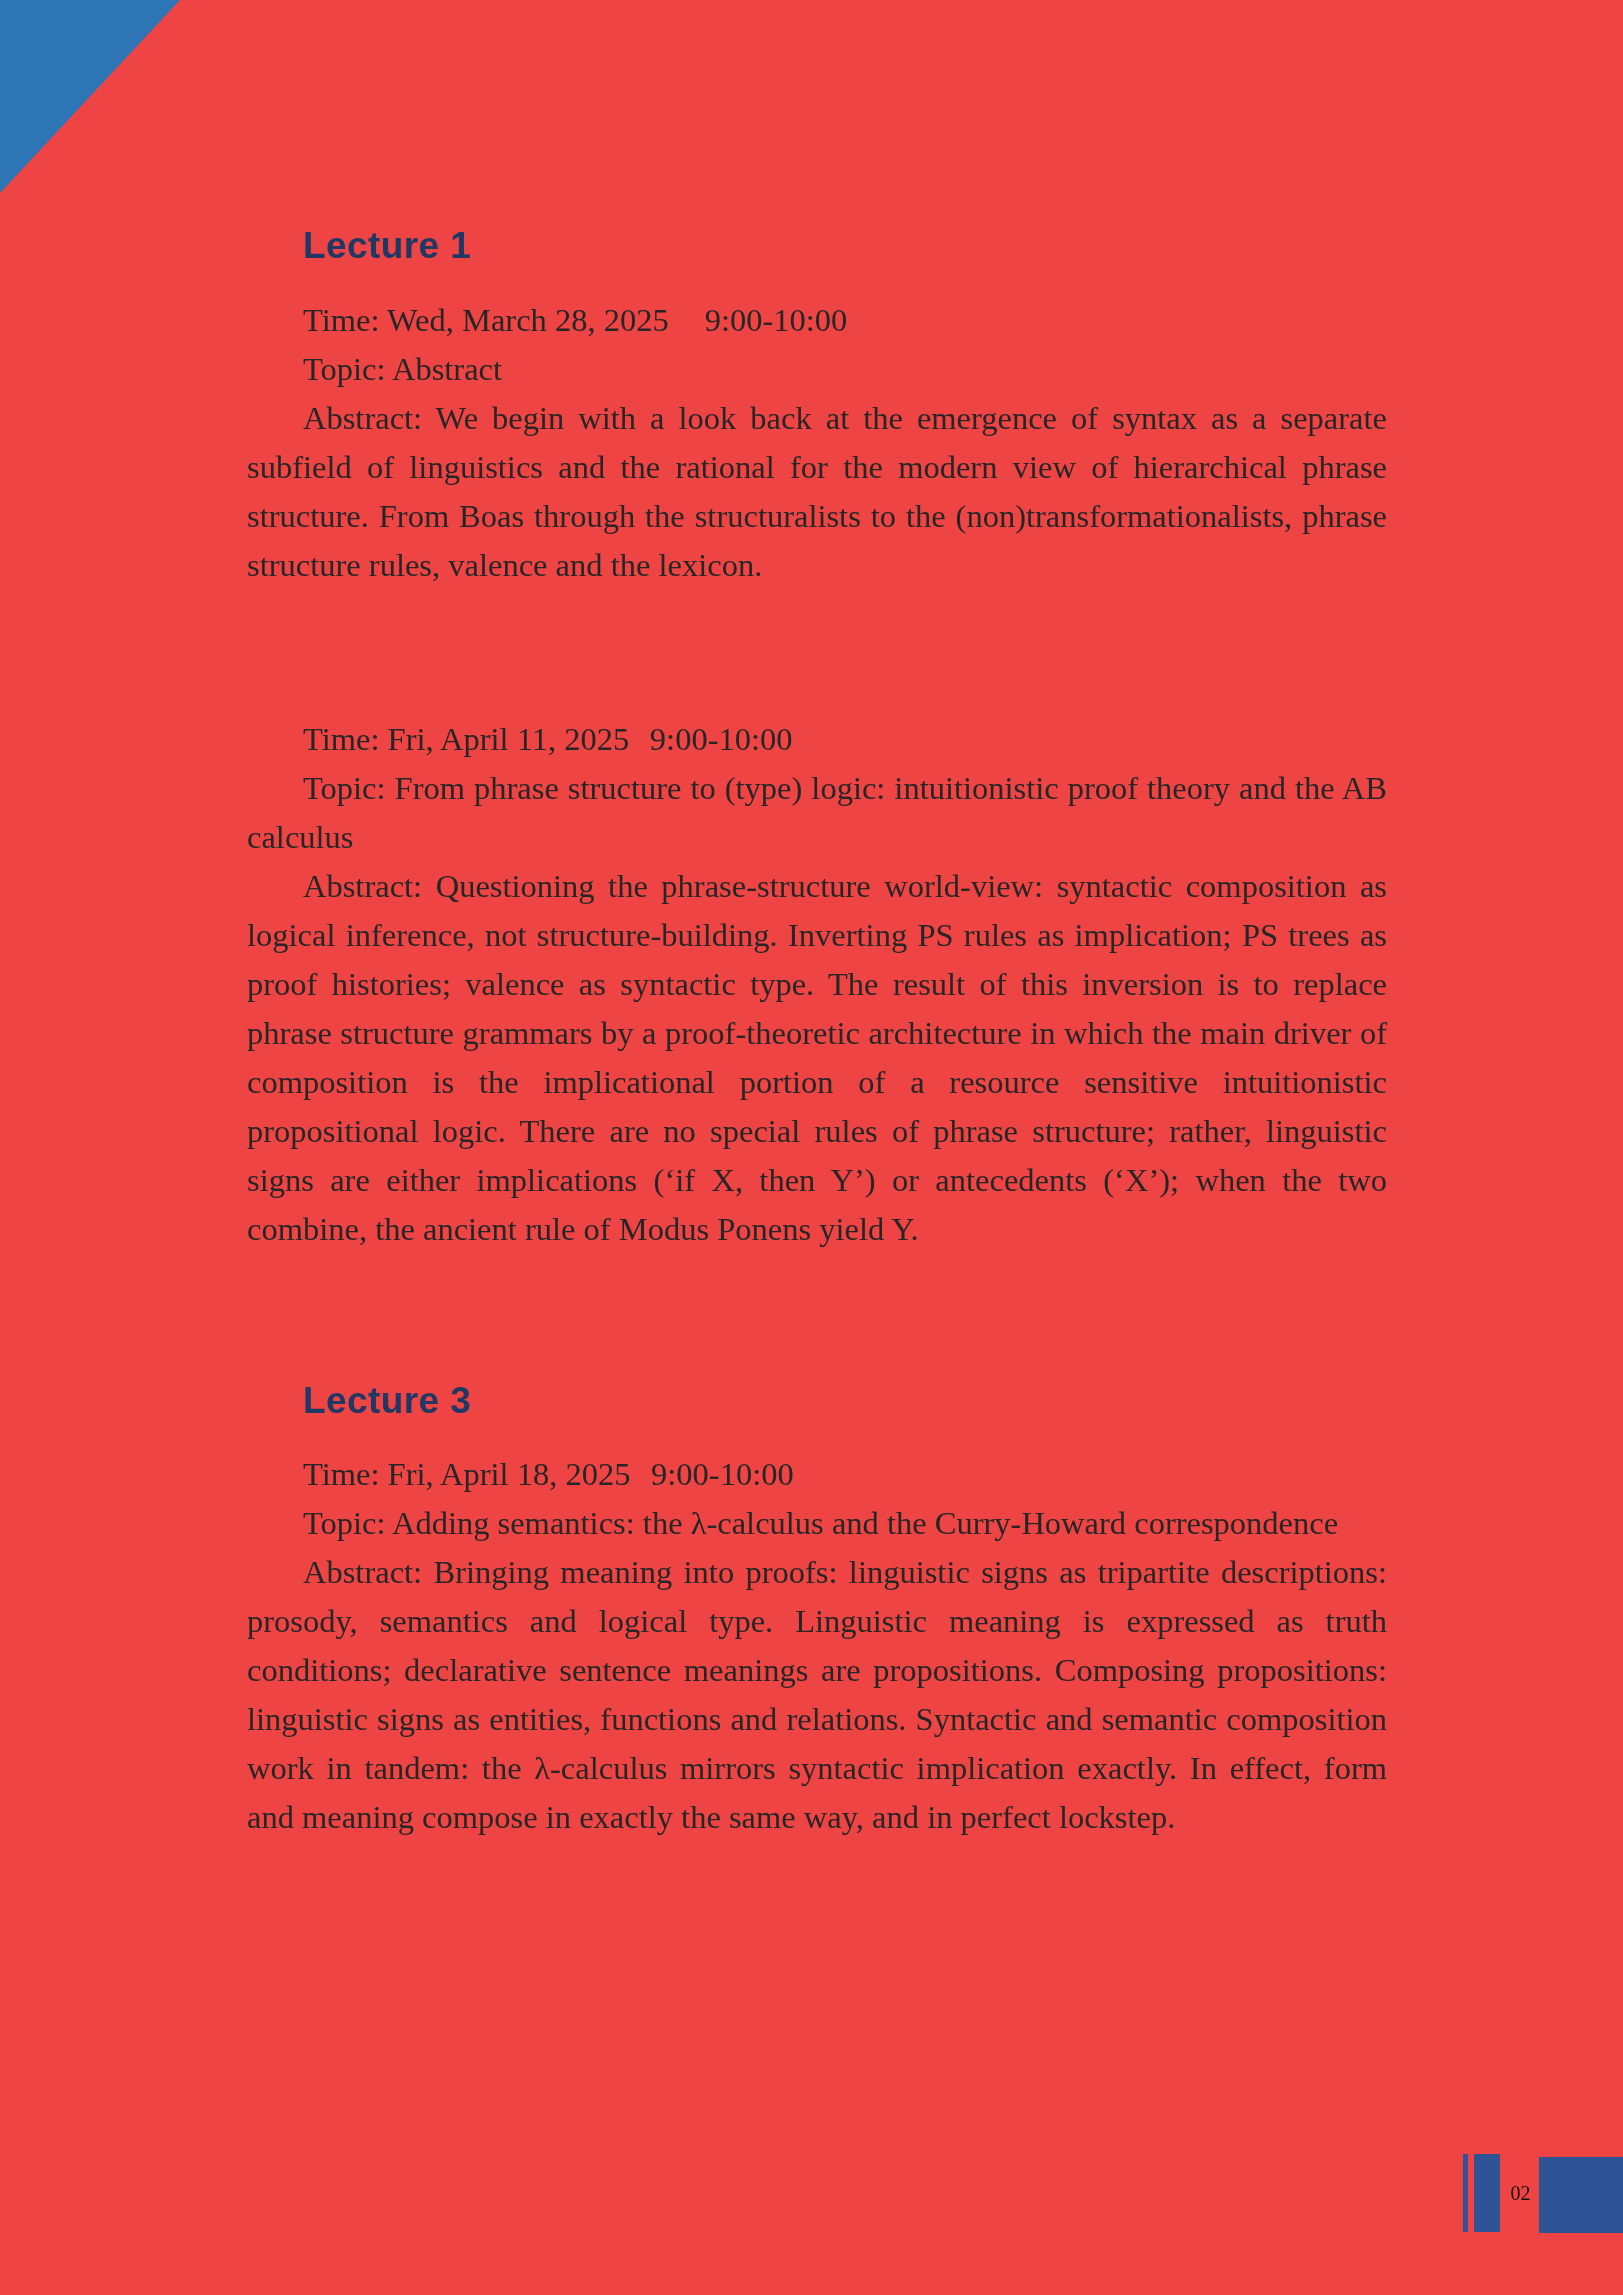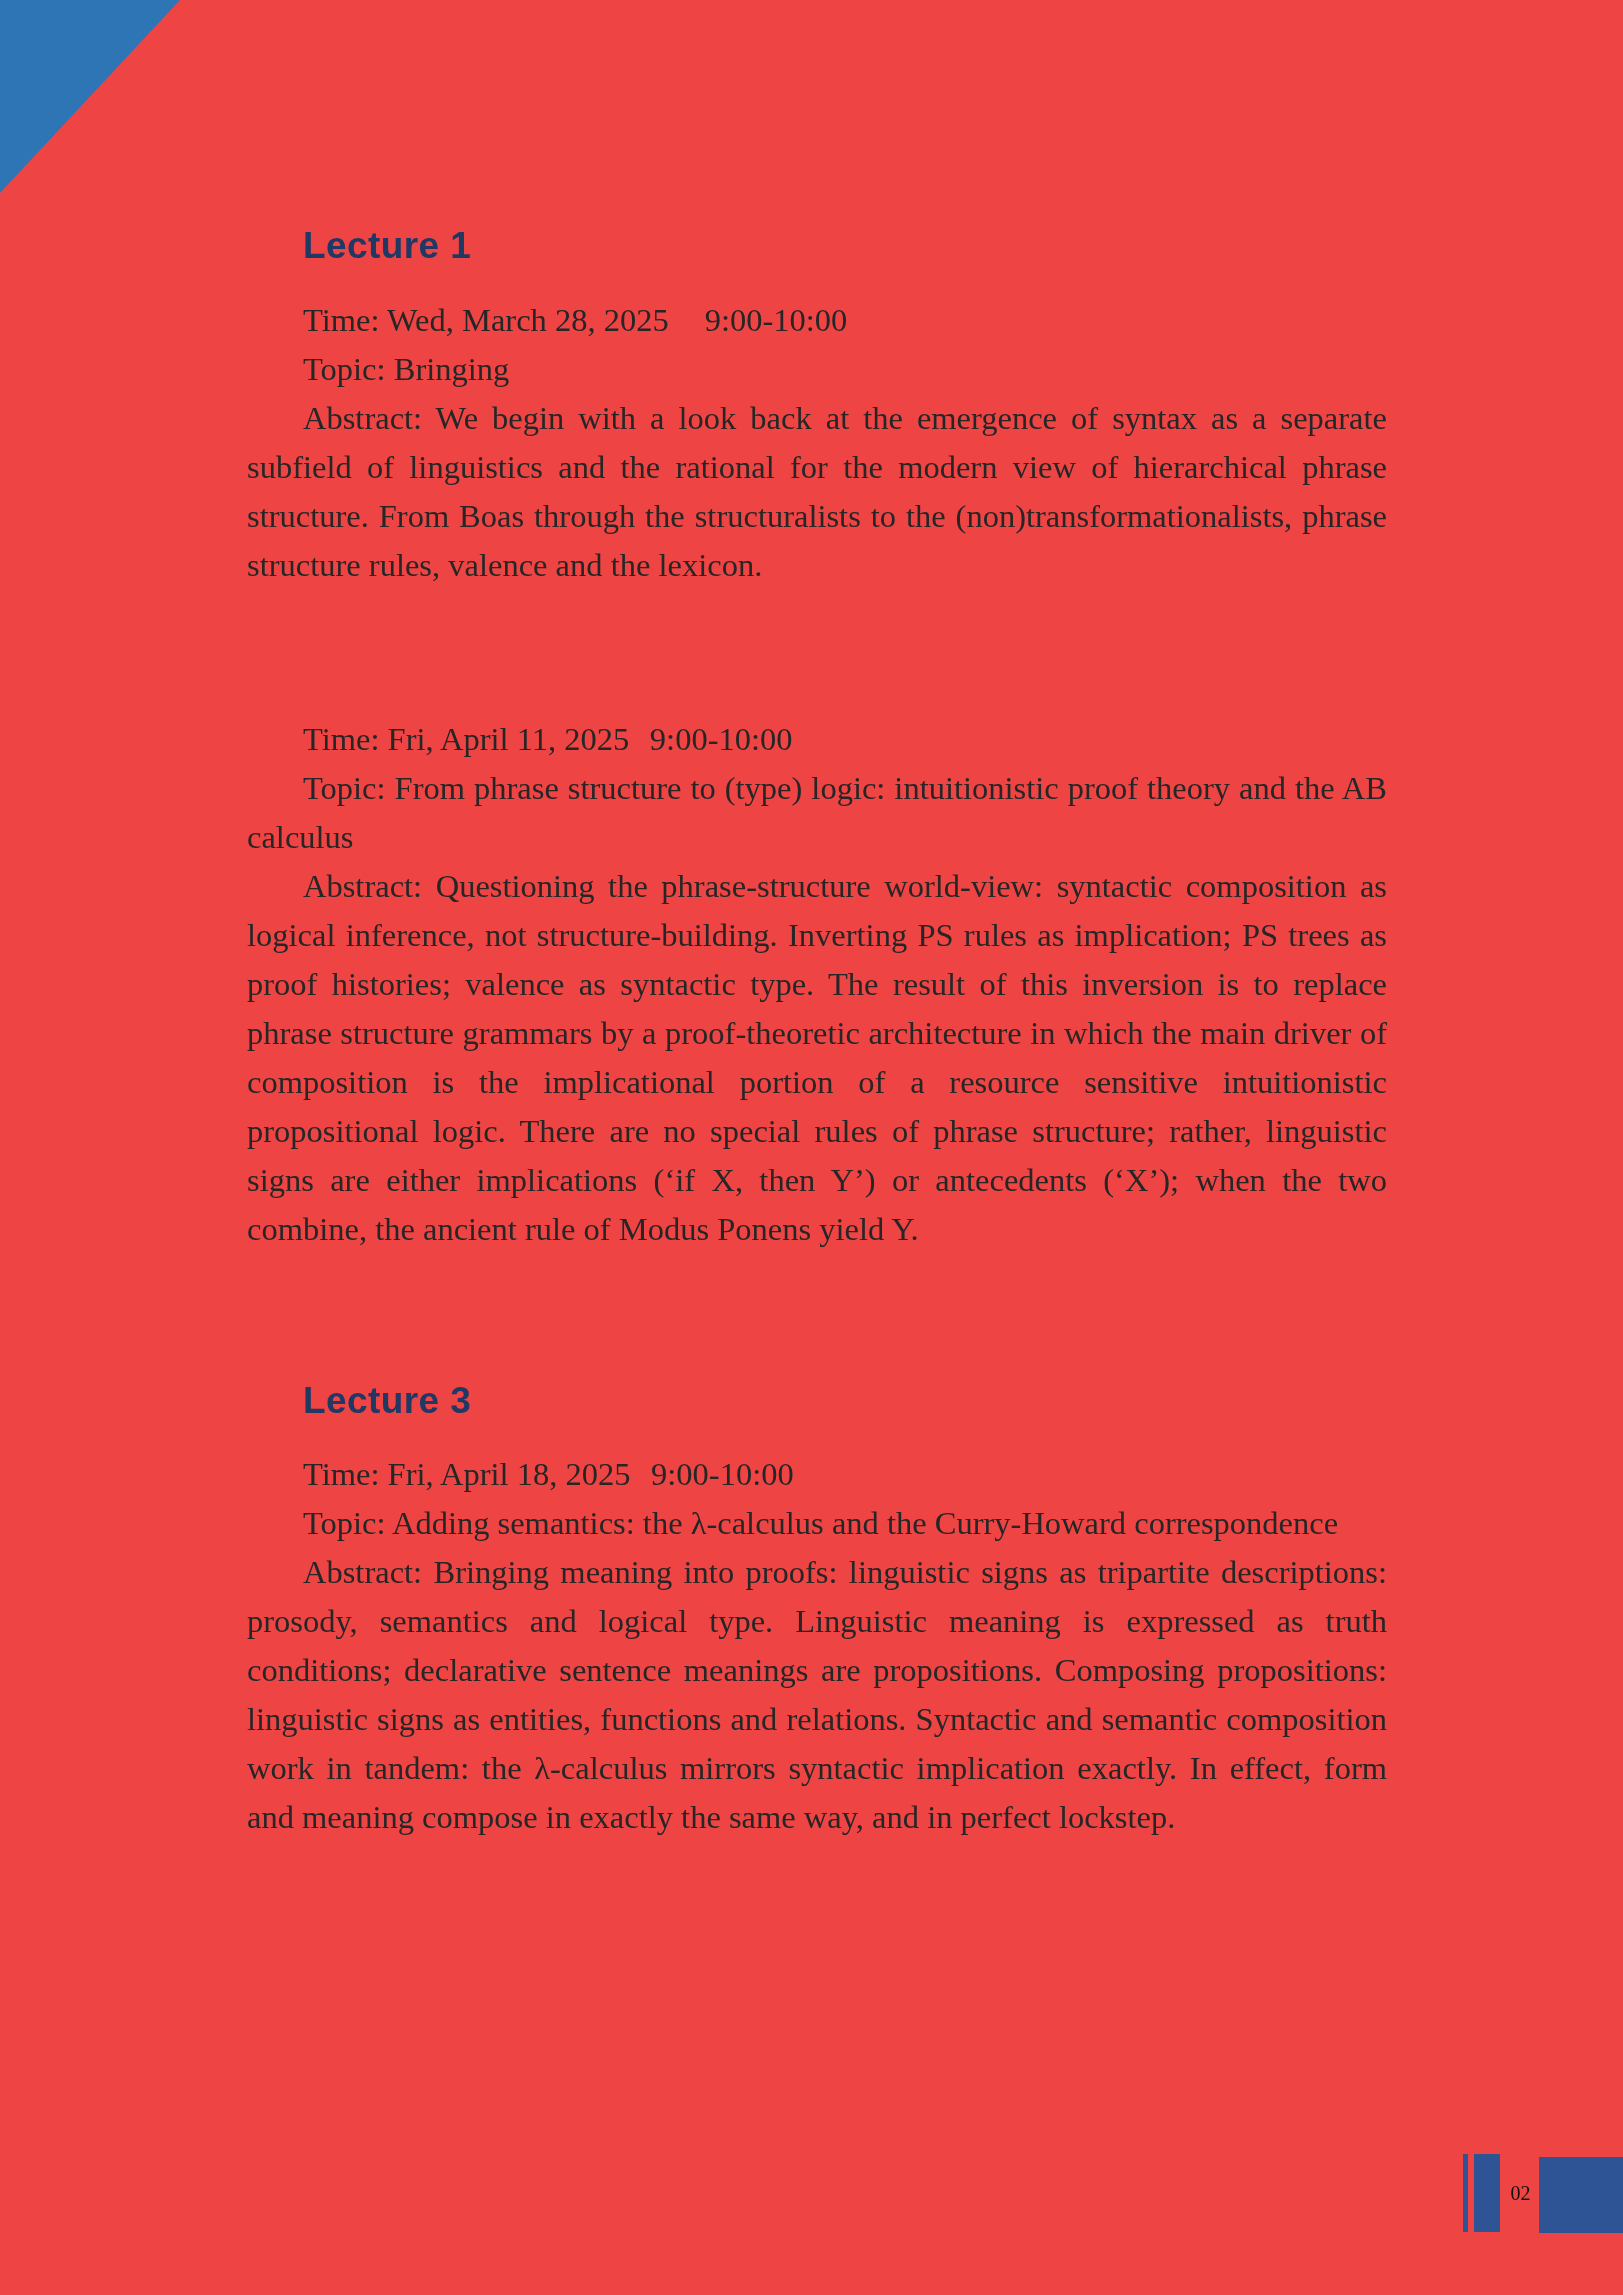--- a/index.html
+++ b/index.html
@@ -92,21 +92,21 @@
 
   <div class="corner-triangle"></div>
 
   <div class="content">
 
     <section class="lecture">
       <h2 class="lecture-heading">Lecture 1</h2>
       <p class="par"><b>Time:</b>
         <span>Wed, March 28, 2025</span><span class="time-range">9:00-10:00</span></p>
       <p class="par"><b>Topic:</b>
-        <span>Bringing</span></p>
+        <span>Abstract</span></p>
       <p class="par"><b>Abstract:</b>
         <span>We begin with a look back at the emergence of syntax as a separate subfield of linguistics and the rational for the modern view of hierarchical phrase structure. From Boas through the structuralists to the (non)transformationalists, phrase structure rules, valence and the lexicon.</span></p>
     </section>
 
     <section class="lecture">
       <p class="par"><b>Time:</b>
         <span>Fri, April 11, 2025</span><span class="time-range">9:00-10:00</span></p>
       <p class="par"><b>Topic:</b>
         <span>From phrase structure to (type) logic: intuitionistic proof theory and the AB calculus</span></p>
       <p class="par"><b>Abstract:</b>

